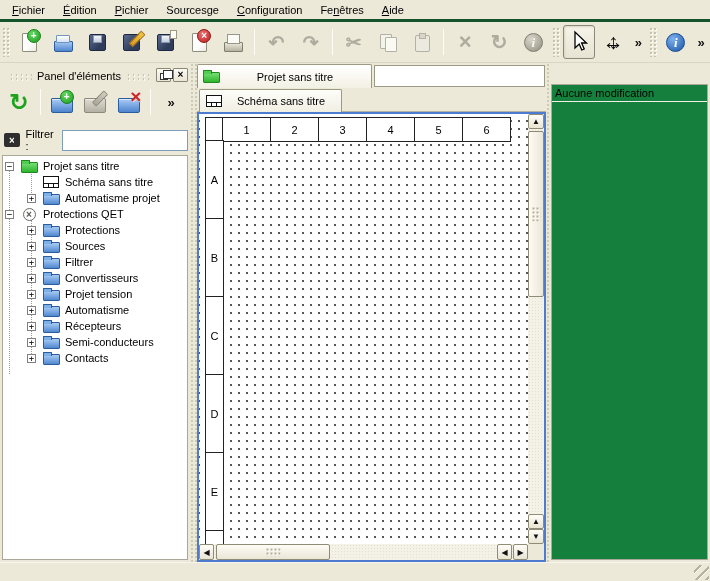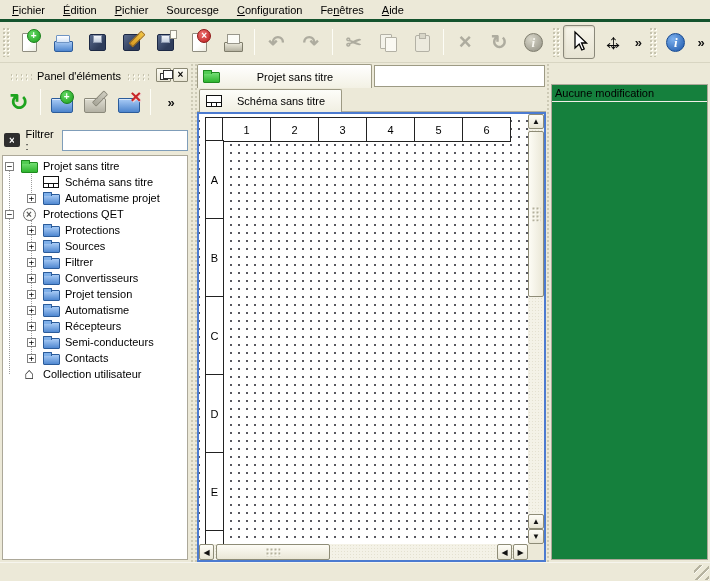--- a/index.html
+++ b/index.html
@@ -348,27 +348,20 @@
       </span>
       <span>Semi-conducteurs</span>
     </div>
     <div class="trow" style="padding-left: 24px;">
       <span class="texp">+</span>
       <span class="ticon">
         <span class="tree-folder"></span>
       </span>
       <span>Contacts</span>
     </div>
-    <div class="trow" style="padding-left: 2px;">
-      <span class="tspace"></span>
-      <span class="ticon">
-        <span class="home-glyph"></span>
-      </span>
-      <span>Collection utilisateur</span>
-    </div>
   </div>
 
 <div class="splitter" style="left:190px;width:7px"></div>
 <div class="splitter" style="left:546px;width:5px"></div>
 
 <div id="project-tabbar">
   <div class="ptab">
     <span class="tab-icon">
         <span class="tree-folder green"></span>
       </span>

